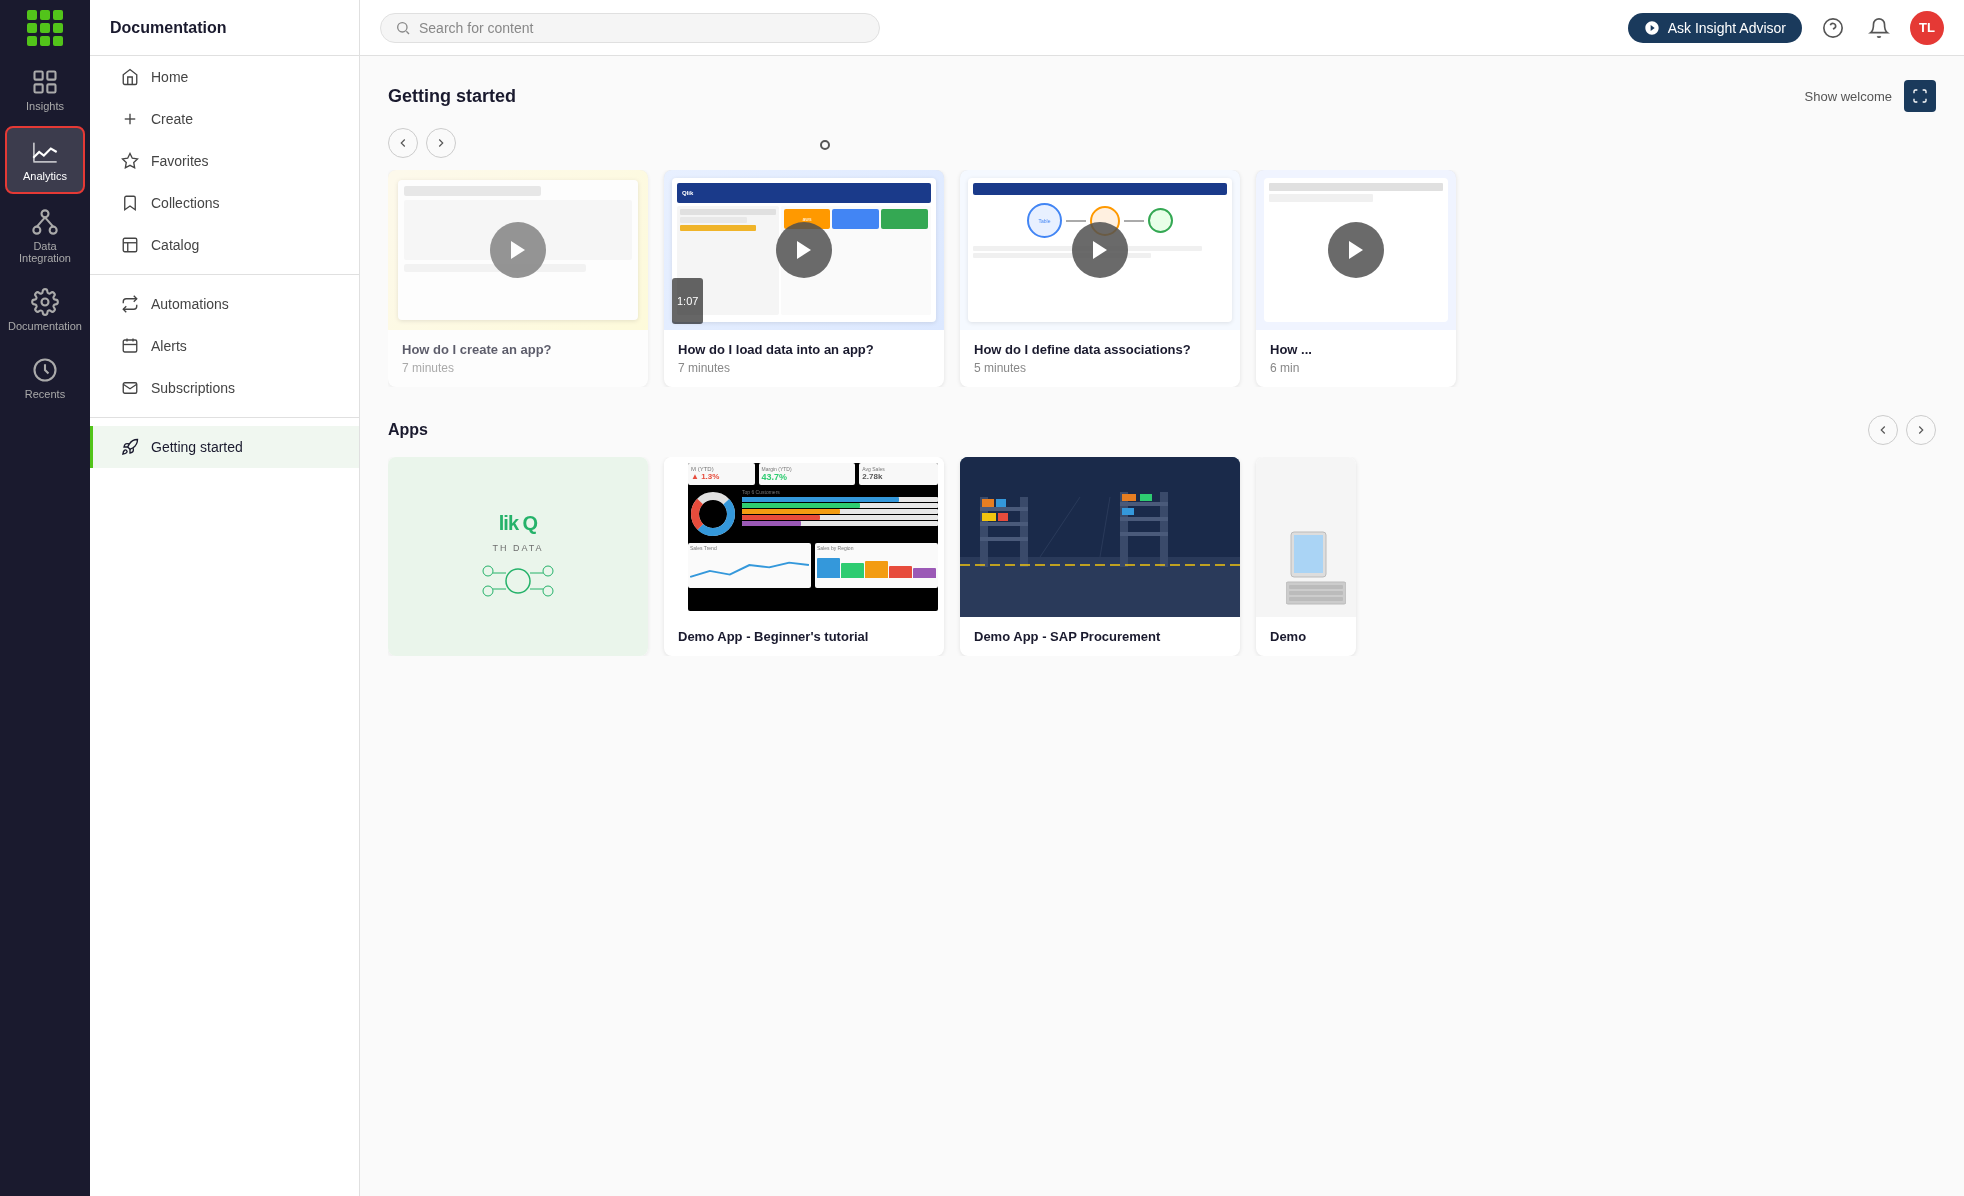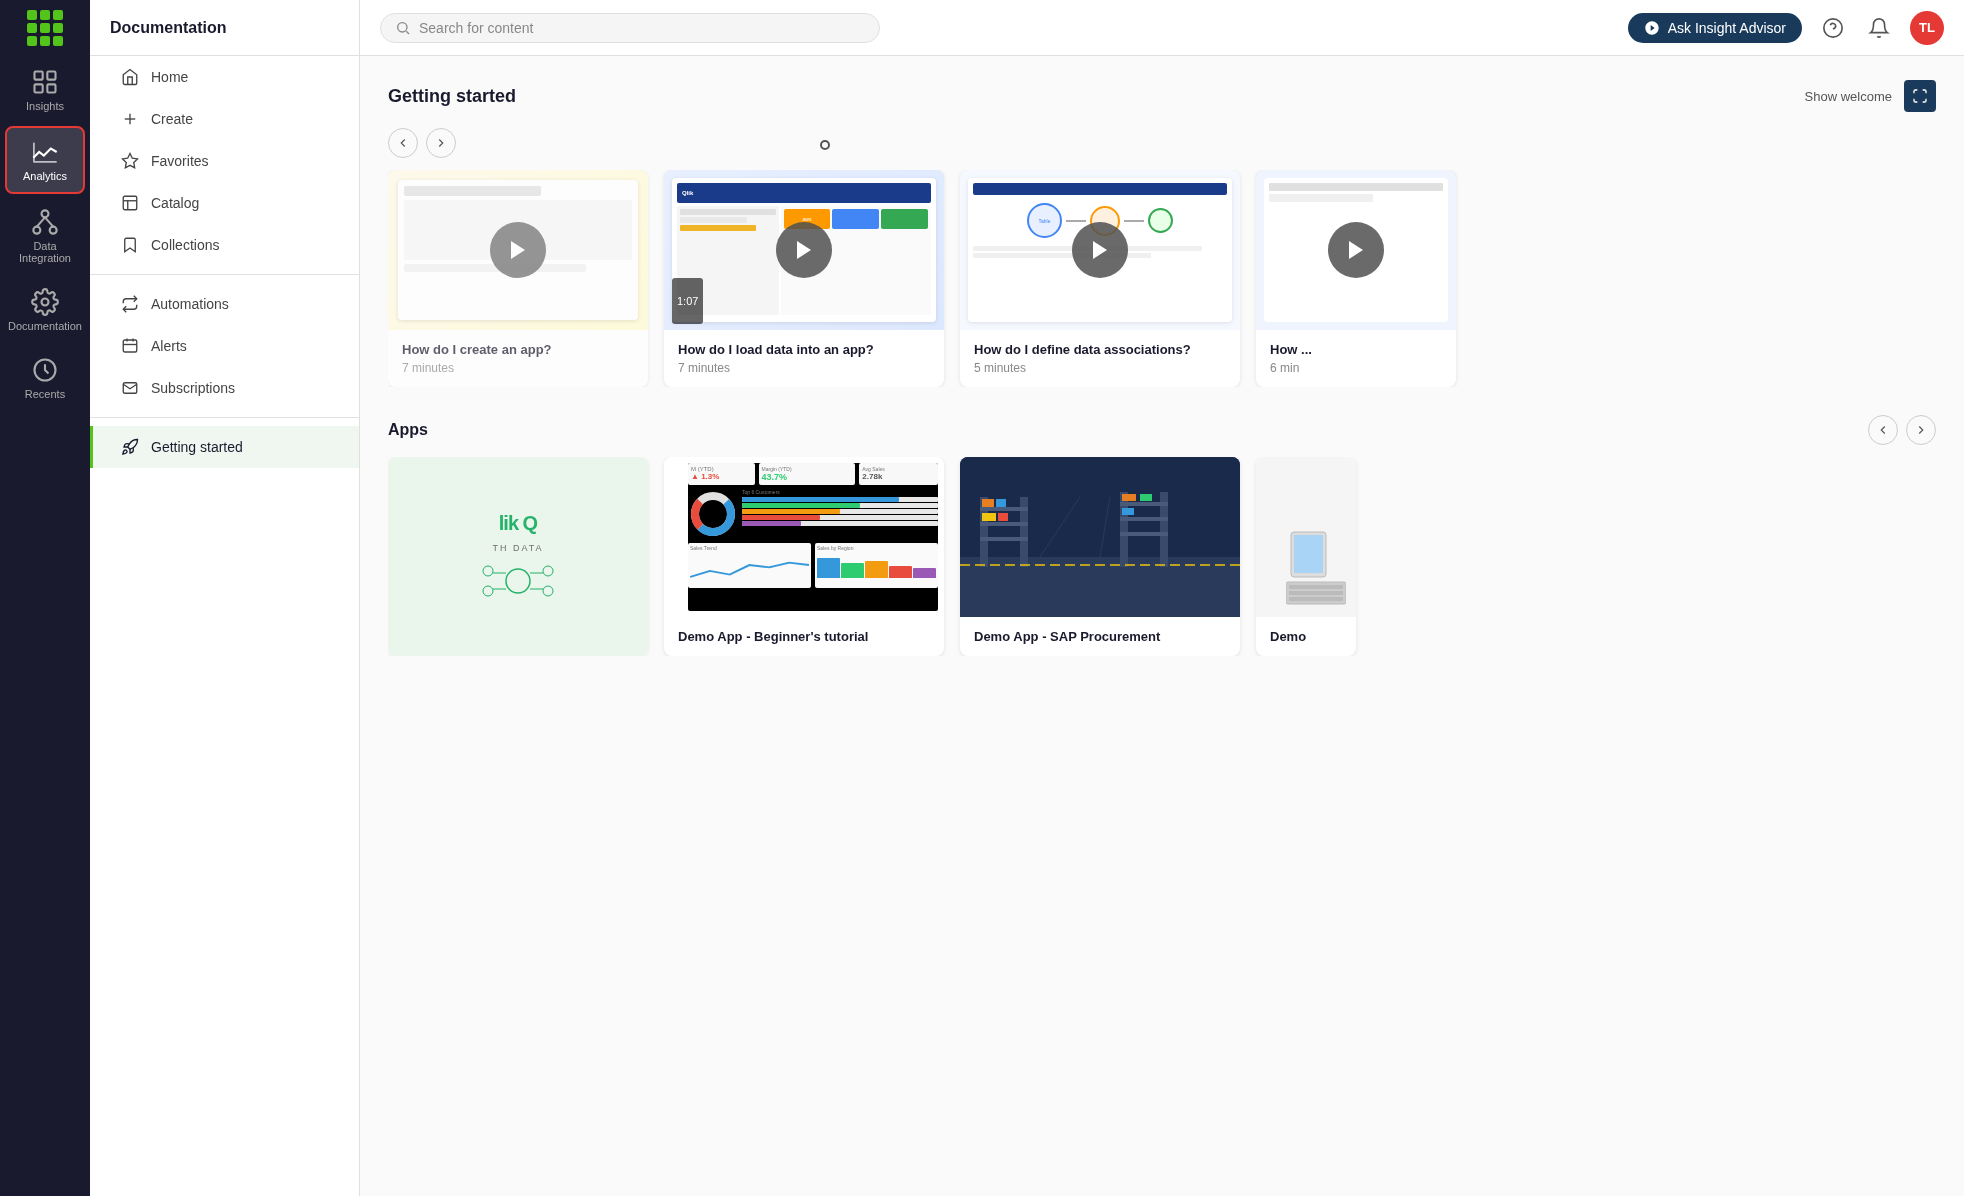--- a/index.html
+++ b/index.html
@@ -419,32 +419,32 @@
 
   <div class="sidebar-nav-item">
     <svg viewBox="0 0 24 24" fill="none" stroke="currentColor" stroke-width="1.8">
       <polygon points="12,2 15.09,8.26 22,9.27 17,14.14 18.18,21.02 12,17.77 5.82,21.02 7,14.14 2,9.27 8.91,8.26 12,2"></polygon>
     </svg>
     <span>Favorites</span>
   </div>
 
   <div class="sidebar-nav-item">
     <svg viewBox="0 0 24 24" fill="none" stroke="currentColor" stroke-width="1.8">
+      <path d="M19 21l-7-5-7 5V5a2 2 0 0 1 2-2h10a2 2 0 0 1 2 2z"></path>
+    </svg>
+    <span>Collections</span>
+  </div>
+
+  <div class="sidebar-nav-item">
+    <svg viewBox="0 0 24 24" fill="none" stroke="currentColor" stroke-width="1.8">
       <rect x="3" y="3" width="18" height="18" rx="2"></rect>
       <line x1="3" y1="9" x2="21" y2="9"></line>
       <line x1="9" y1="21" x2="9" y2="9"></line>
     </svg>
     <span>Catalog</span>
-  </div>
-
-  <div class="sidebar-nav-item">
-    <svg viewBox="0 0 24 24" fill="none" stroke="currentColor" stroke-width="1.8">
-      <path d="M19 21l-7-5-7 5V5a2 2 0 0 1 2-2h10a2 2 0 0 1 2 2z"></path>
-    </svg>
-    <span>Collections</span>
   </div>
 
   <div class="sidebar-divider"></div>
 
   <div class="sidebar-nav-item">
     <svg viewBox="0 0 24 24" fill="none" stroke="currentColor" stroke-width="1.8">
       <polyline points="17,1 21,5 17,9"></polyline>
       <path d="M3,11V9a4 4 0 0 1 4-4h14"></path>
       <polyline points="7,23 3,19 7,15"></polyline>
       <path d="M21,13v2a4 4 0 0 1-4 4H3"></path>

